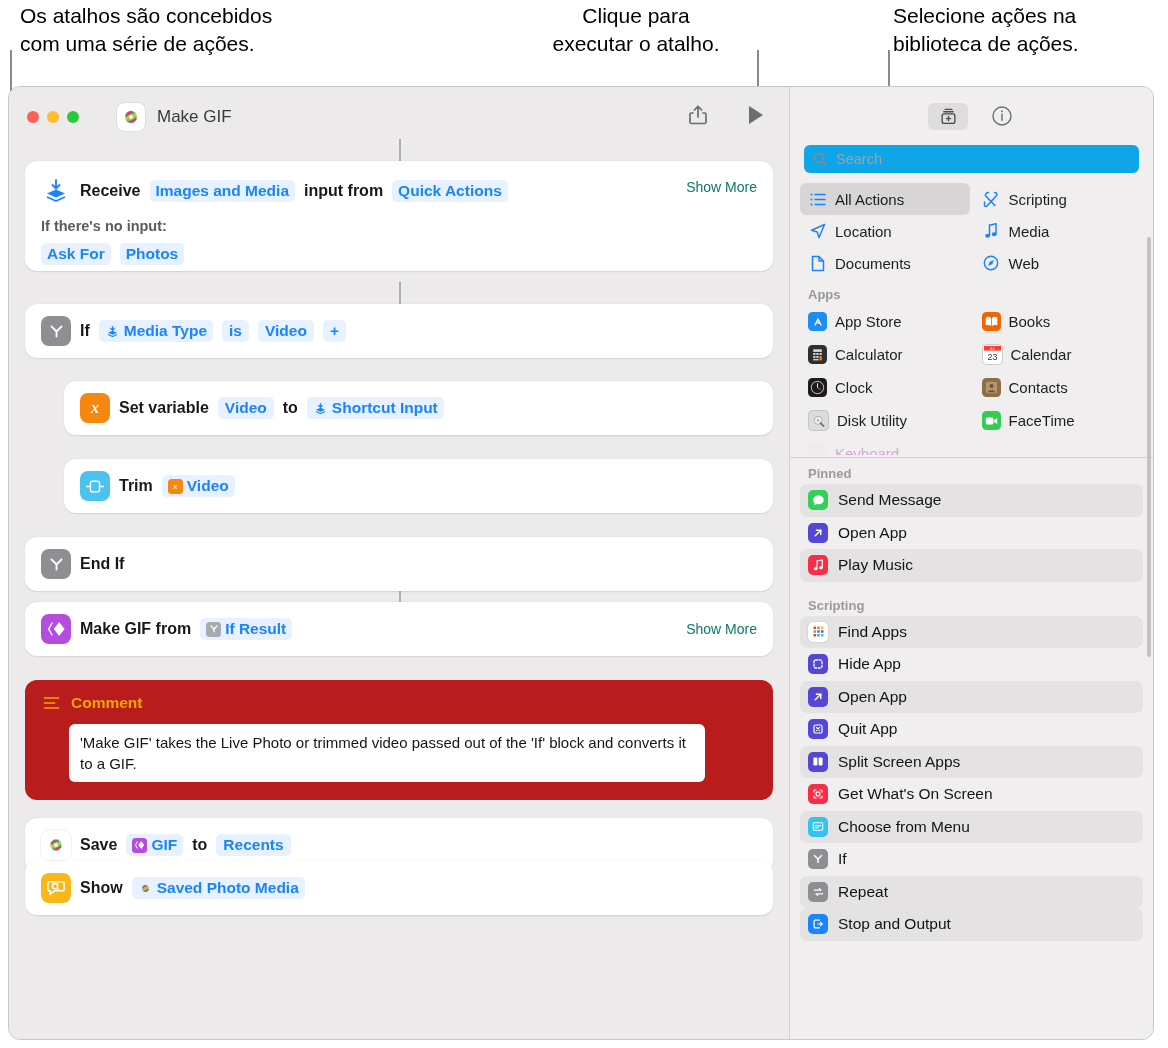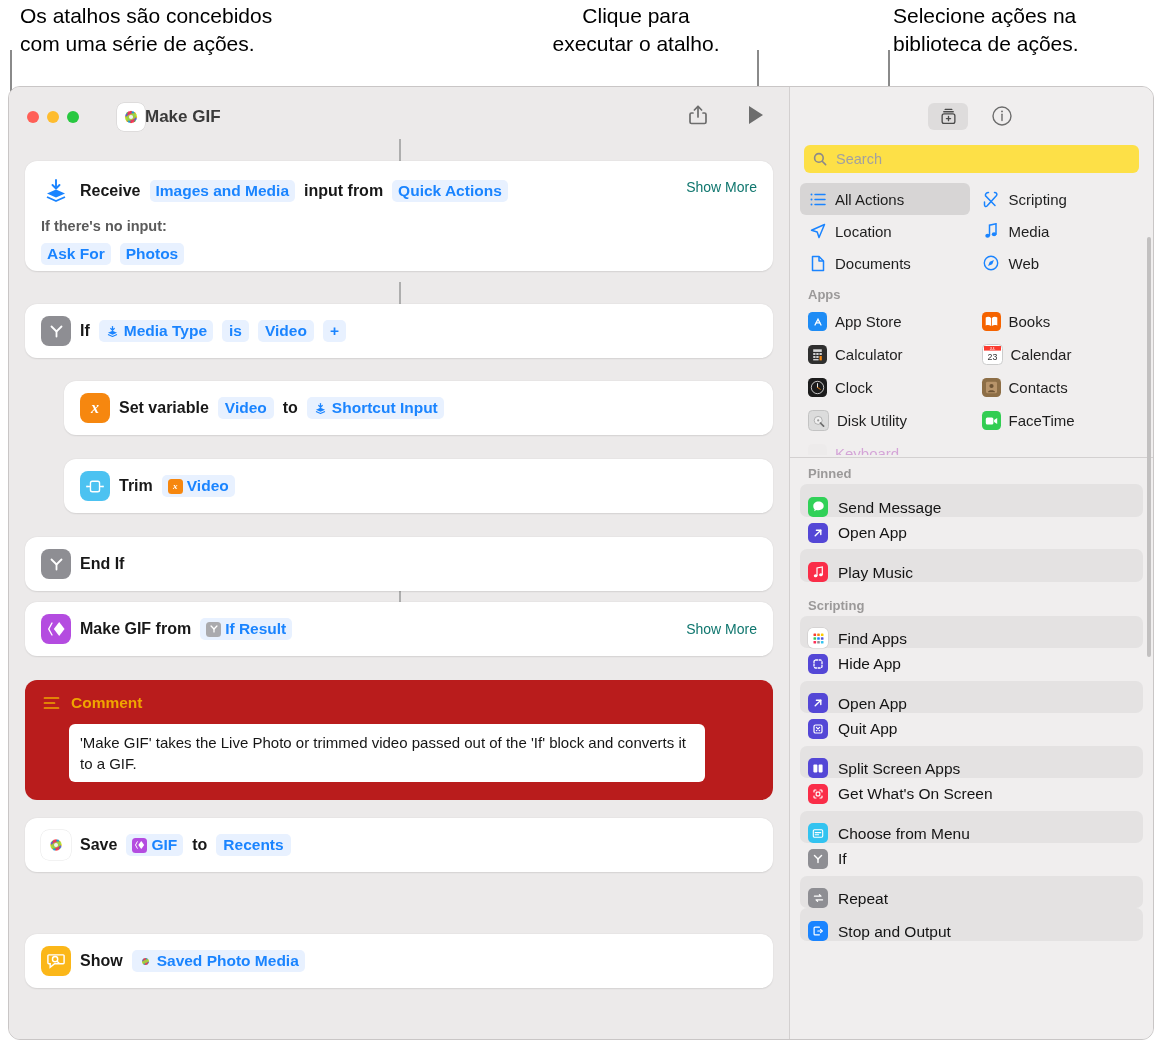--- a/index.html
+++ b/index.html
@@ -63,21 +63,22 @@
 
   #shortcut-icon {
     width: 28px; height: 28px;
     margin-left: 38px;
     border-radius: 7px;
     background: #fff;
     box-shadow: 0 0 0 0.5px rgba(0,0,0,.12);
     display: flex; align-items: center; justify-content: center;
   }
   #shortcut-title {
-    font-size: 17px; font-weight: bold; color: #3a3a3a;
+    margin-left: 12px;
+    font-size: 17px; font-weight: normal; color: #3a3a3a;
   }
   #titlebar-actions {
     position: absolute; right: 20px; top: 14px;
     display: flex; align-items: center; gap: 32px;
   }
   .tb-btn { width: 26px; height: 28px; display:flex; align-items:center; justify-content:center; cursor: default;}
 
   #flow {
     position: absolute;
     left: 0; top: 60px; right: 0; bottom: 0;
@@ -179,21 +180,21 @@
     background: #dedcdc;
     display: flex; align-items: center; justify-content: center;
   }
   #lib-info-btn {
     width: 27px; height: 27px;
     display: flex; align-items: center; justify-content: center;
   }
   #search-wrap { padding: 0 14px; }
   #search-box {
     height: 28px;
-    background: #fde047;
+    background: #0ea5e9;
     border-radius: 6px;
     display: flex; align-items: center;
     gap: 7px;
     padding: 0 9px;
   }
   #search-input {
     border: none; background: transparent; outline: none;
     font-size: 14.5px; color: #2b2b2b;
     font-family: "Liberation Sans", sans-serif;
     width: 100%;
@@ -252,21 +253,21 @@
   #lib-divider { height: 1px; background: #d3d0d0; margin-top: 2px; }
 
   #pinned-list, #scripting-list { padding: 0 10px; }
   .lib-item {
     display: flex; align-items: center; gap: 10px;
     height: 32.5px;
     padding: 0 8px;
     border-radius: 7px;
     font-size: 15.5px; color: #141414;
   }
-  .lib-item.alt { background: #e4e2e2; align-items: flex-end; }
+  .lib-item.alt { background: #e4e2e2; }
   .li-ico {
     width: 20px; height: 20px; border-radius: 5px;
     flex: 0 0 auto;
     display:flex; align-items:center; justify-content:center;
   }
   #lib-scroll { overflow: hidden; flex: 1; }
   #scrollbar {
     position: absolute; right: 2px; top: 150px;
     width: 4px; height: 420px;
     background: #c2c0c0; border-radius: 2px;
@@ -506,21 +507,21 @@
                 <path d="M6.6 2.4 L3.0 9 L6.6 15.6" fill="none" stroke="#fff" stroke-width="2" stroke-linecap="round"></path>
               </svg>
             </span>
             <span>GIF</span>
           </span>
           <div class="a-text">to</div>
           <span class="token plain">Recents</span>
         </div>
       </div>
 
-      <div class="action" style="position:absolute; left:16px; top:787px; width:748px; height:54px; padding:0 16px; display:flex; ">
+      <div class="action" style="position:absolute; left:16px; top:714px; width:748px; height:54px; padding:0 16px; display:flex; ">
         <div class="action-row">
           <div class="a-icon" style="background:#fbb719;">
             <svg width="20" height="18" viewBox="0 0 22 20" fill="none" stroke="#fff" stroke-width="1.6">
               <path d="M3 3.2 H19 a1 1 0 0 1 1 1 V12 a1 1 0 0 1 -1 1 H9.5 L4.5 17 V13 H3 a1 1 0 0 1 -1 -1 V4.2 a1 1 0 0 1 1 -1 Z"></path>
               <circle cx="10" cy="8" r="2.9"></circle>
               <path d="M12.2 10.2 L14.4 12.4" stroke-linecap="round"></path>
             </svg>
           </div>
           <div class="a-text">Show</div>
           <span class="token">

